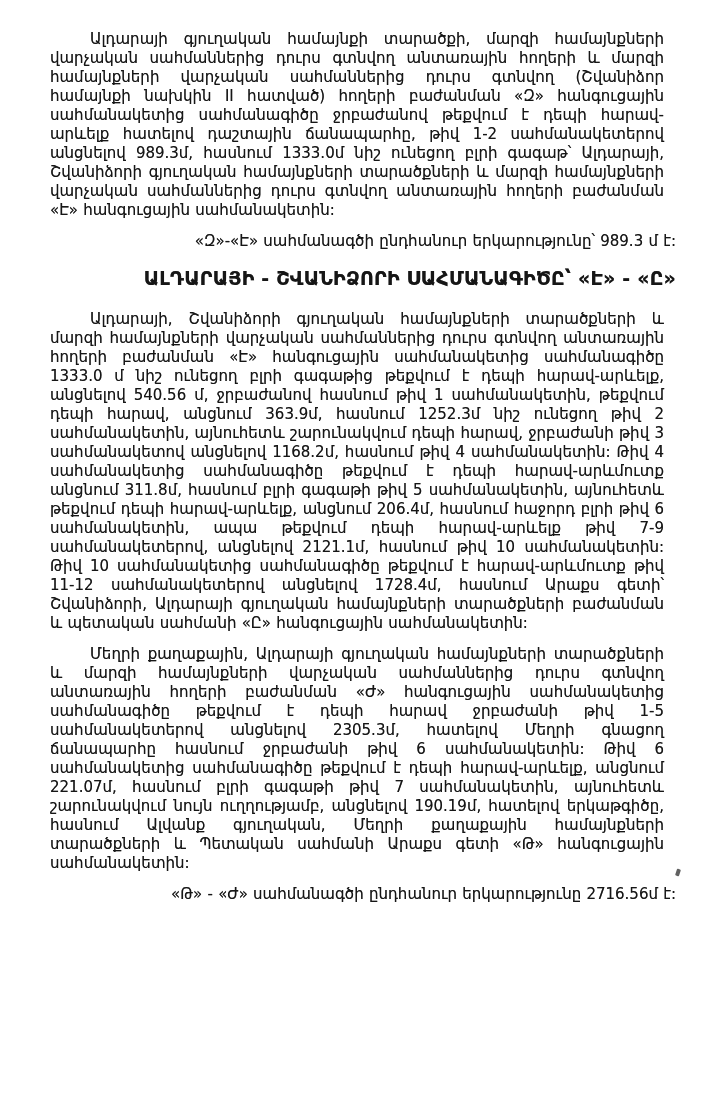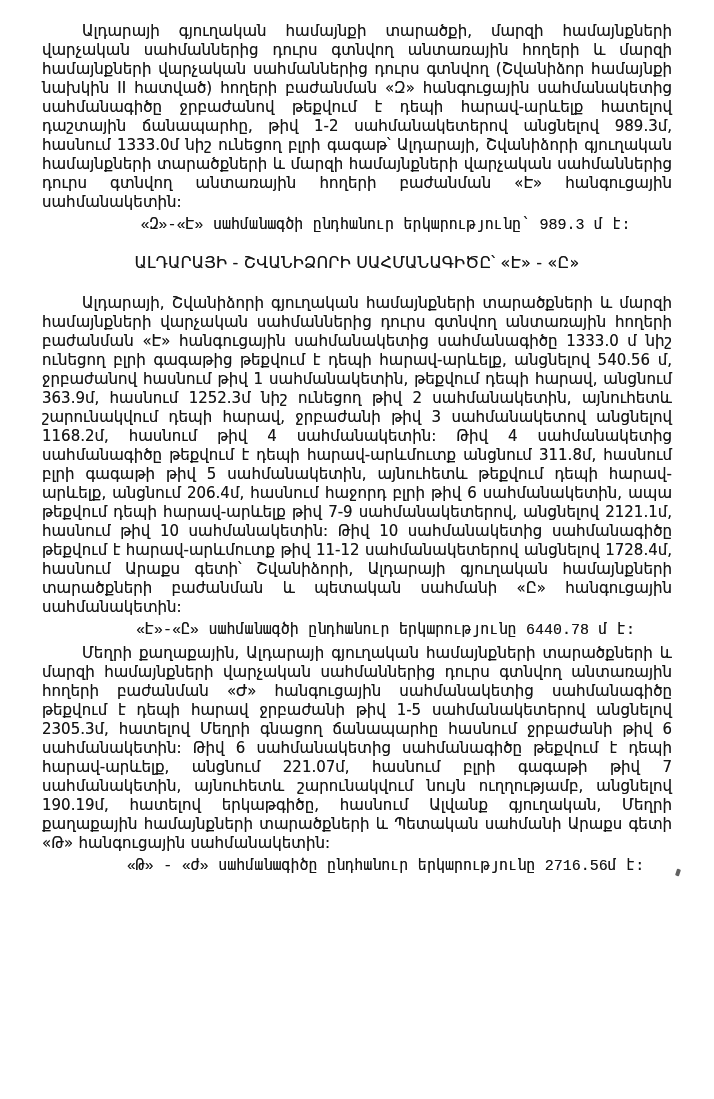--- a/index.html
+++ b/index.html
@@ -18,42 +18,41 @@
   .page {
     box-sizing: border-box;
     width: 714px;
     height: 1099px;
     padding: 18px 38px 0 38px;
     overflow: hidden;
     
     text-shadow: 0 0 0.45px rgba(10,10,10,0.55);
   }
   .body-text {
-    margin: 4px;
+    margin: 12px;
     font-size: 15px;
     line-height: 19px;
     text-align: justify;
     text-indent: 40px;
     word-spacing: 0.5px;
   }
   .summary-line {
     margin: 0;
     font-size: 15px;
     line-height: 19px;
-    text-align: center;
+    text-align: right;
     text-indent: 57px;
     word-spacing: 0.5px;
-    font-family: Liberation Mono, monospace;
   }
   .section-heading {
     margin: 18px 0 22px 0;
-    font-size: 16px;
+    font-size: 19px;
     line-height: 19px;
-    font-weight: normal;
-    text-align: center;
+    font-weight: bold;
+    text-align: right;
     letter-spacing: 0.2px;
   }
   .scan-speck {
     position: absolute;
     right: 34px;
     top: 869px;
     width: 4px;
     height: 7px;
     border-radius: 1px;
     background: #3a3a3a;
@@ -64,22 +63,21 @@
 </head>
 <body>
 
 <div class="page">
 
   <p class="body-text">Ալդարայի գյուղական համայնքի տարածքի, մարզի համայնքների վարչական սահմաններից դուրս գտնվող անտառային հողերի և մարզի համայնքների վարչական սահմաններից դուրս գտնվող (Շվանիձոր համայնքի նախկին II հատված) հողերի բաժանման «Զ» հանգուցային սահմանակետից սահմանագիծը ջրբաժանով թեքվում է դեպի հարավ-արևելք հատելով դաշտային ճանապարհը, թիվ 1-2 սահմանակետերով անցնելով 989.3մ, հասնում 1333.0մ նիշ ունեցող բլրի գագաթ՝ Ալդարայի, Շվանիձորի գյուղական համայնքների տարածքների և մարզի համայնքների վարչական սահմաններից դուրս գտնվող անտառային հողերի բաժանման «Է» հանգուցային սահմանակետին:</p>
   <p class="summary-line">«Զ»-«Է» սահմանագծի ընդհանուր երկարությունը՝ 989.3 մ է:</p>
 
   <h2 class="section-heading">ԱԼԴԱՐԱՅԻ - ՇՎԱՆԻՁՈՐԻ ՍԱՀՄԱՆԱԳԻԾԸ՝ «Է» - «Ը»</h2>
   <p class="body-text">Ալդարայի, Շվանիձորի գյուղական համայնքների տարածքների և մարզի համայնքների վարչական սահմաններից դուրս գտնվող անտառային հողերի բաժանման «Է» հանգուցային սահմանակետից սահմանագիծը 1333.0 մ նիշ ունեցող բլրի գագաթից թեքվում է դեպի հարավ-արևելք, անցնելով 540.56 մ, ջրբաժանով հասնում թիվ 1 սահմանակետին, թեքվում դեպի հարավ, անցնում 363.9մ, հասնում 1252.3մ նիշ ունեցող թիվ 2 սահմանակետին, այնուհետև շարունակվում դեպի հարավ, ջրբաժանի թիվ 3 սահմանակետով անցնելով 1168.2մ, հասնում թիվ 4 սահմանակետին: Թիվ 4 սահմանակետից սահմանագիծը թեքվում է դեպի հարավ-արևմուտք անցնում 311.8մ, հասնում բլրի գագաթի թիվ 5 սահմանակետին, այնուհետև թեքվում դեպի հարավ-արևելք, անցնում 206.4մ, հասնում հաջորդ բլրի թիվ 6 սահմանակետին, ապա թեքվում դեպի հարավ-արևելք թիվ 7-9 սահմանակետերով, անցնելով 2121.1մ, հասնում թիվ 10 սահմանակետին: Թիվ 10 սահմանակետից սահմանագիծը թեքվում է հարավ-արևմուտք թիվ 11-12 սահմանակետերով անցնելով 1728.4մ, հասնում Արաքս գետի՝ Շվանիձորի, Ալդարայի գյուղական համայնքների տարածքների բաժանման և պետական սահմանի «Ը» հանգուցային սահմանակետին:</p>
-  <p class="summary-line">«Է»-«Ը» սահմանագծի ընդհանուր երկարությունը 6440.78 մ է:</p>
 
 
   <p class="body-text">Մեղրի քաղաքային, Ալդարայի գյուղական համայնքների տարածքների և մարզի համայնքների վարչական սահմաններից դուրս գտնվող անտառային հողերի բաժանման «Ժ» հանգուցային սահմանակետից սահմանագիծը թեքվում է դեպի հարավ ջրբաժանի թիվ 1-5 սահմանակետերով անցնելով 2305.3մ, հատելով Մեղրի գնացող ճանապարհը հասնում ջրբաժանի թիվ 6 սահմանակետին: Թիվ 6 սահմանակետից սահմանագիծը թեքվում է դեպի հարավ-արևելք, անցնում 221.07մ, հասնում բլրի գագաթի թիվ 7 սահմանակետին, այնուհետև շարունակվում նույն ուղղությամբ, անցնելով 190.19մ, հատելով երկաթգիծը, հասնում Ալվանք գյուղական, Մեղրի քաղաքային համայնքների տարածքների և Պետական սահմանի Արաքս գետի «Թ» հանգուցային սահմանակետին:</p>
-  <p class="summary-line">«Թ» - «Ժ» սահմանագիծը ընդհանուր երկարությունը 2716.56մ է:</p>
+  <p class="summary-line">«Թ» - «Ժ» սահմանագծի ընդհանուր երկարությունը 2716.56մ է:</p>
 
 
 </div>
 
 <div class="scan-speck"></div>
 
 </body></html>

